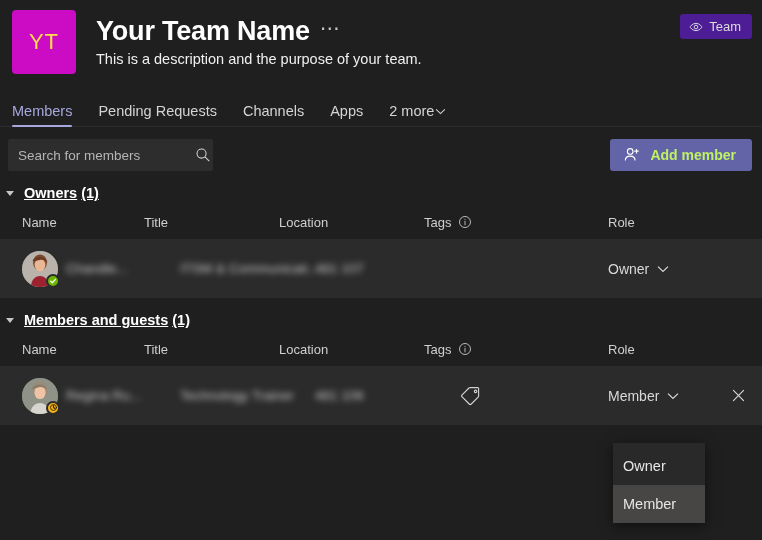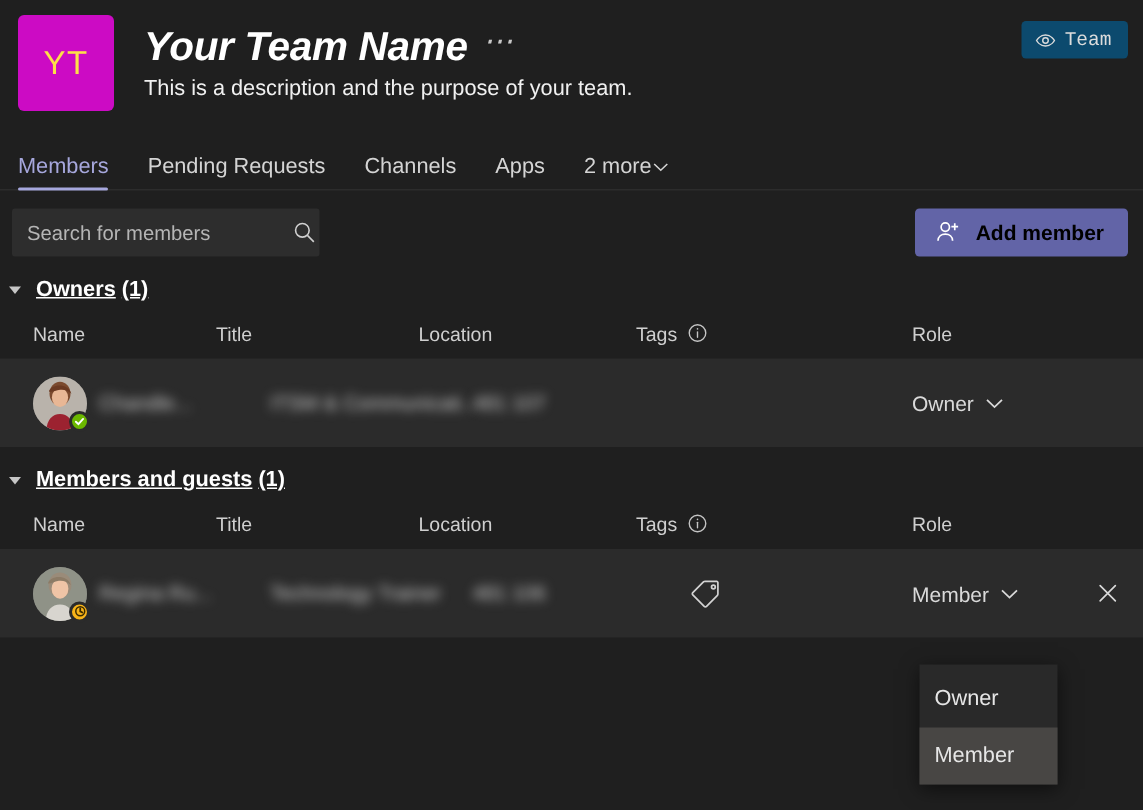--- a/index.html
+++ b/index.html
@@ -14,34 +14,34 @@
 
   
   .header { display: flex; align-items: flex-start; padding: 10px 12px 0 12px; }
   .team-avatar {
     width: 64px; height: 64px; border-radius: 4px;
     background: #cc0bc4; color: #fde047;
     display: flex; align-items: center; justify-content: center;
     font-size: 22px; letter-spacing: 1px; flex: none;
   }
   .header-text { margin-left: 20px; padding-top: 6px; }
-  .title-row { display: flex; align-items: center; font-style: italic; }
+  .title-row { display: flex; align-items: center; }
   .team-title { font-size: 27px; font-weight: bold; color: #ffffff; letter-spacing: -0.2px; }
   .more-dots {
     margin-left: 10px; color: #c8c8c8; font-size: 20px;
     letter-spacing: 2px; line-height: 12px; padding-bottom: 8px; cursor: pointer;
   }
   .team-desc { font-size: 14.5px; color: #f0f0f0; margin-top: 4px; }
 
   .team-badge {
     position: absolute; top: 14px; right: 10px;
-    background: #0c4a6e; border-radius: 3px;
+    background: #4c1d95; border-radius: 3px;
     padding: 5px 11px 5px 9px;
     display: flex; align-items: center; gap: 6px;
-    font-size: 13px; color: #dcdcdc; cursor: pointer; font-family: Liberation Mono, monospace;
+    font-size: 13px; color: #dcdcdc; cursor: pointer;
   }
 
   
   .tabs {
     display: flex; align-items: flex-end; gap: 26px;
     padding: 0 12px; margin-top: 22px;
     border-bottom: 1px solid #2c2c2c; height: 31px;
   }
   .tab {
     font-size: 14.5px; color: #d4d4d4; padding-bottom: 7px;
@@ -60,21 +60,21 @@
     position: relative; width: 205px; height: 32px;
     background: #2d2d2d; border-radius: 2px;
     display: flex; align-items: center; padding: 0 10px;
   }
   .search-box input {
     flex: 1; background: transparent; border: none; outline: none;
     color: #d6d6d6; font-size: 13.5px; font-family: "Liberation Sans", sans-serif;
   }
   .search-box input::placeholder { color: #b5b5b5; }
   .add-member-btn {
-    margin-left: auto; background: #6264a7; color: #000000;
+    margin-left: auto; background: #6264a7; color: #bef264;
     border: none; border-radius: 3px; height: 32px; padding: 0 16px 0 13px;
     display: flex; align-items: center; gap: 9px;
     font-size: 14px; font-weight: bold; cursor: pointer;
     font-family: "Liberation Sans", sans-serif;
     text-align: center;
   }
 
   
   .section { margin-top: 14px; }
   .section-head {

